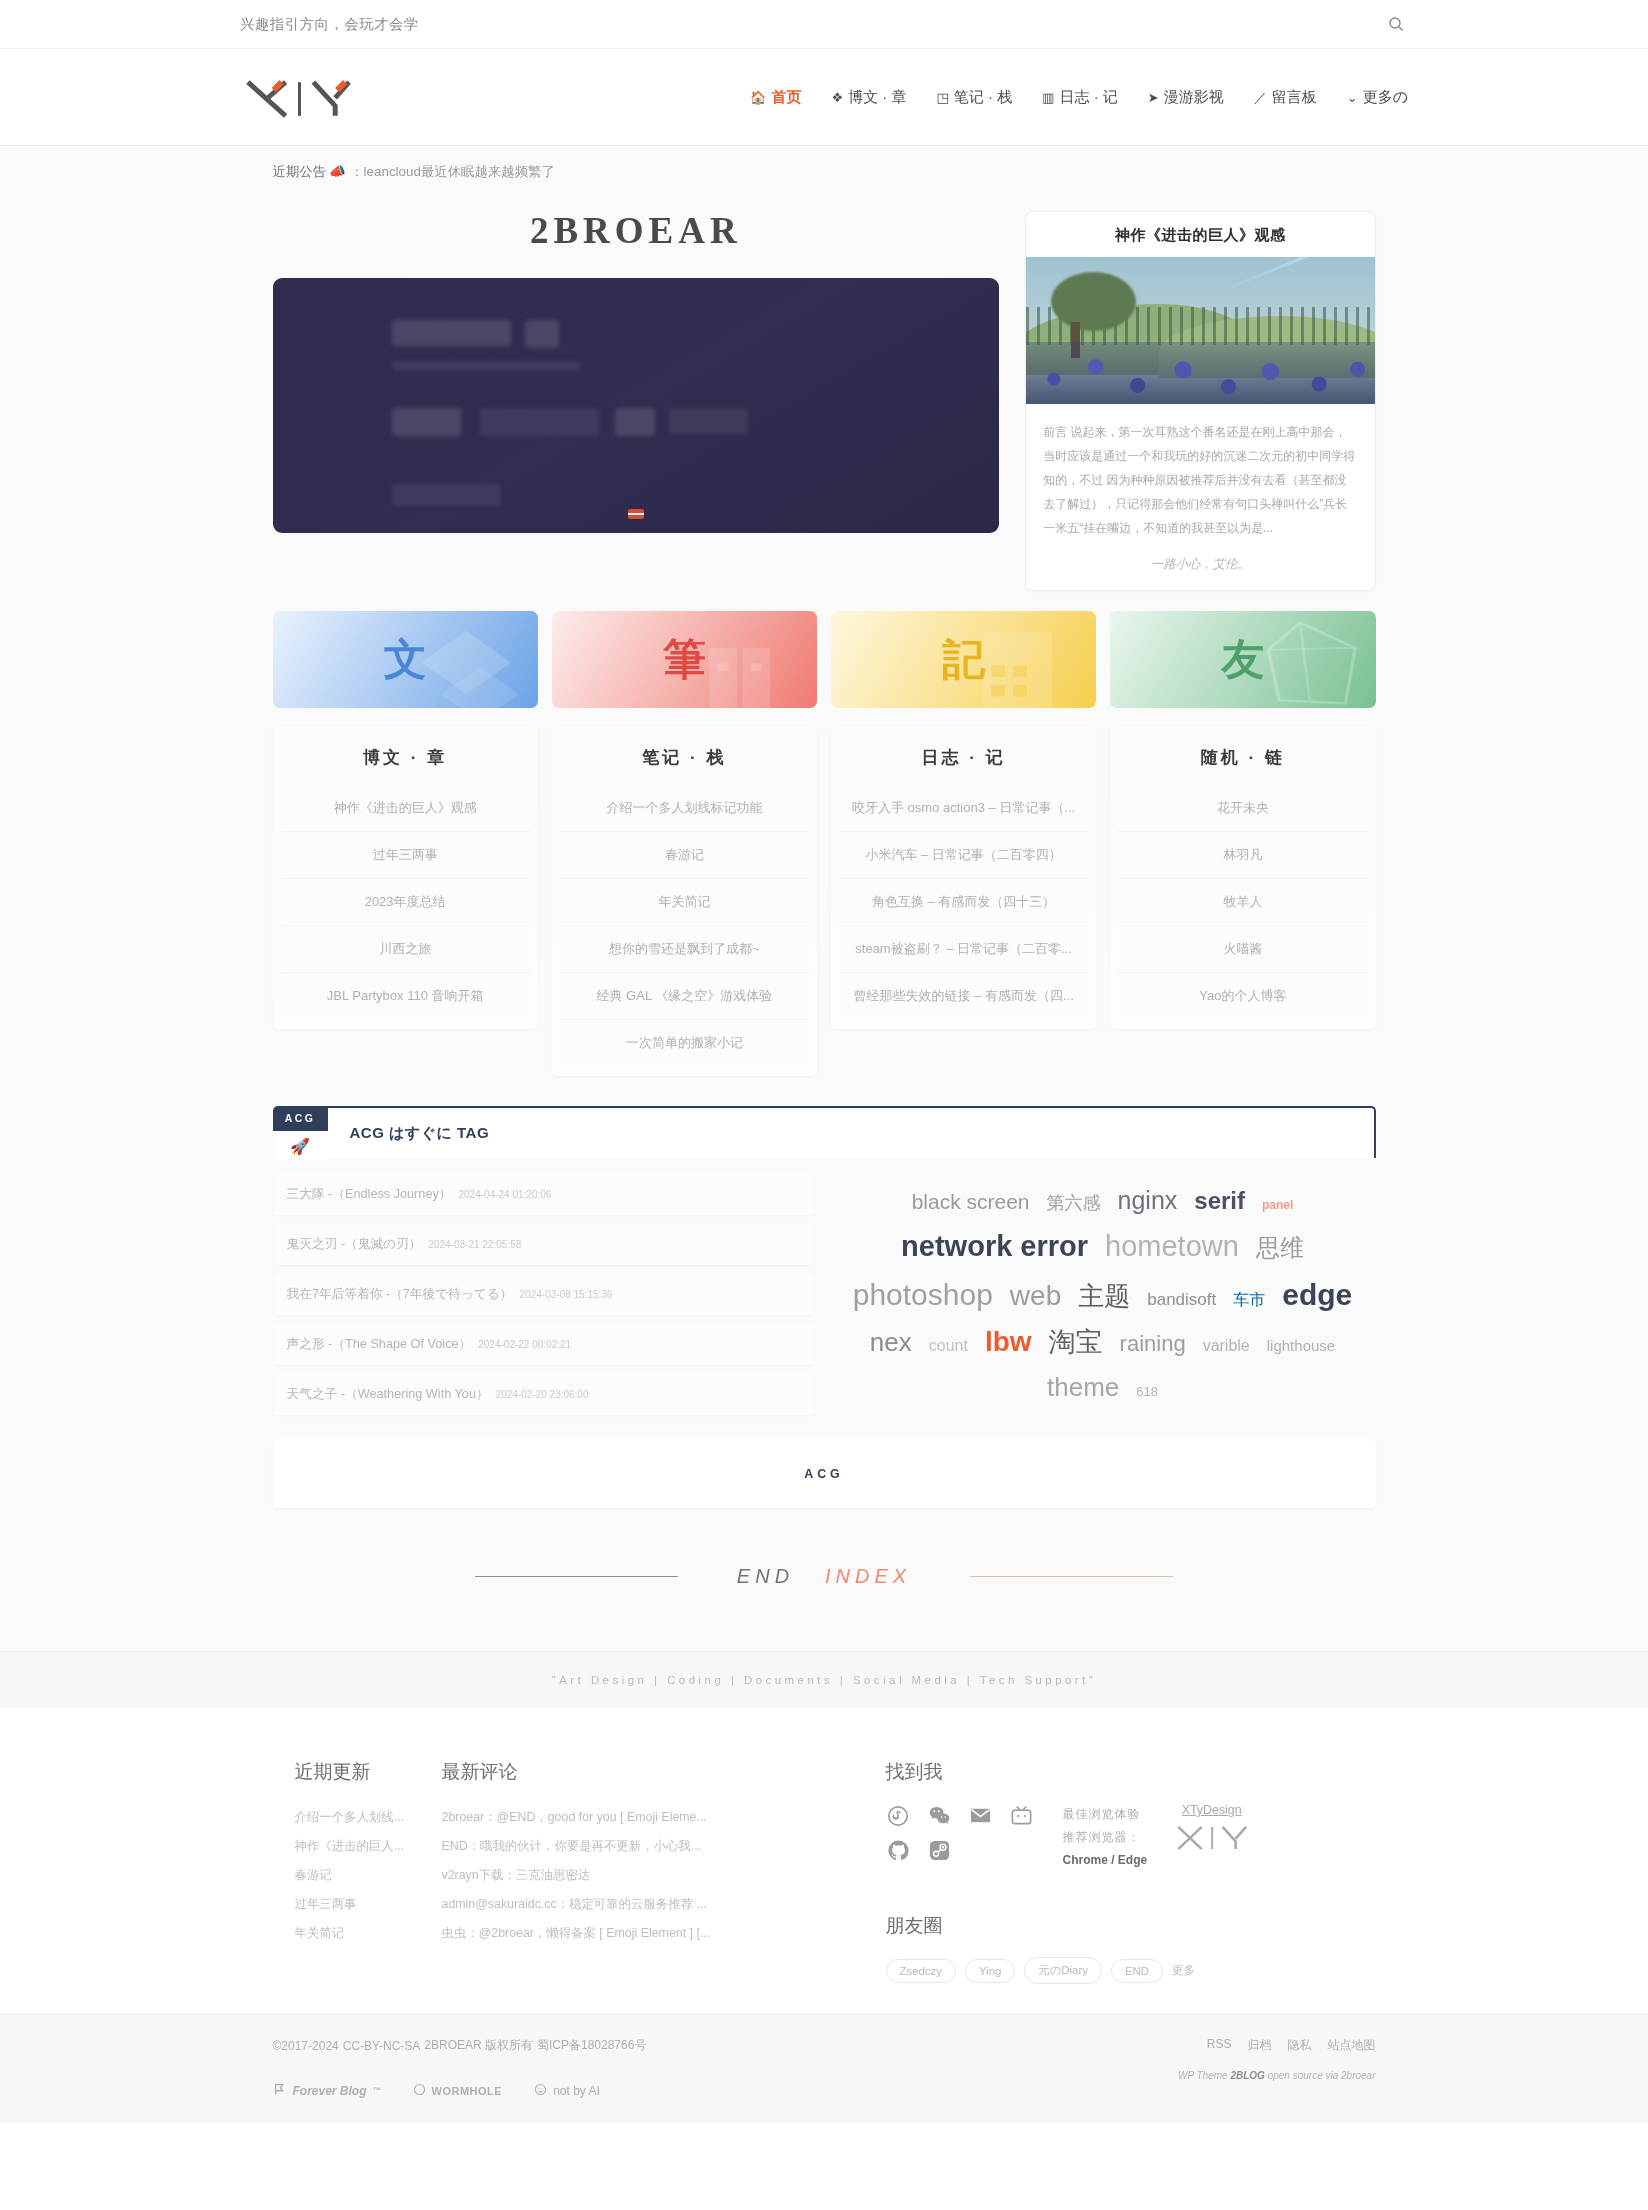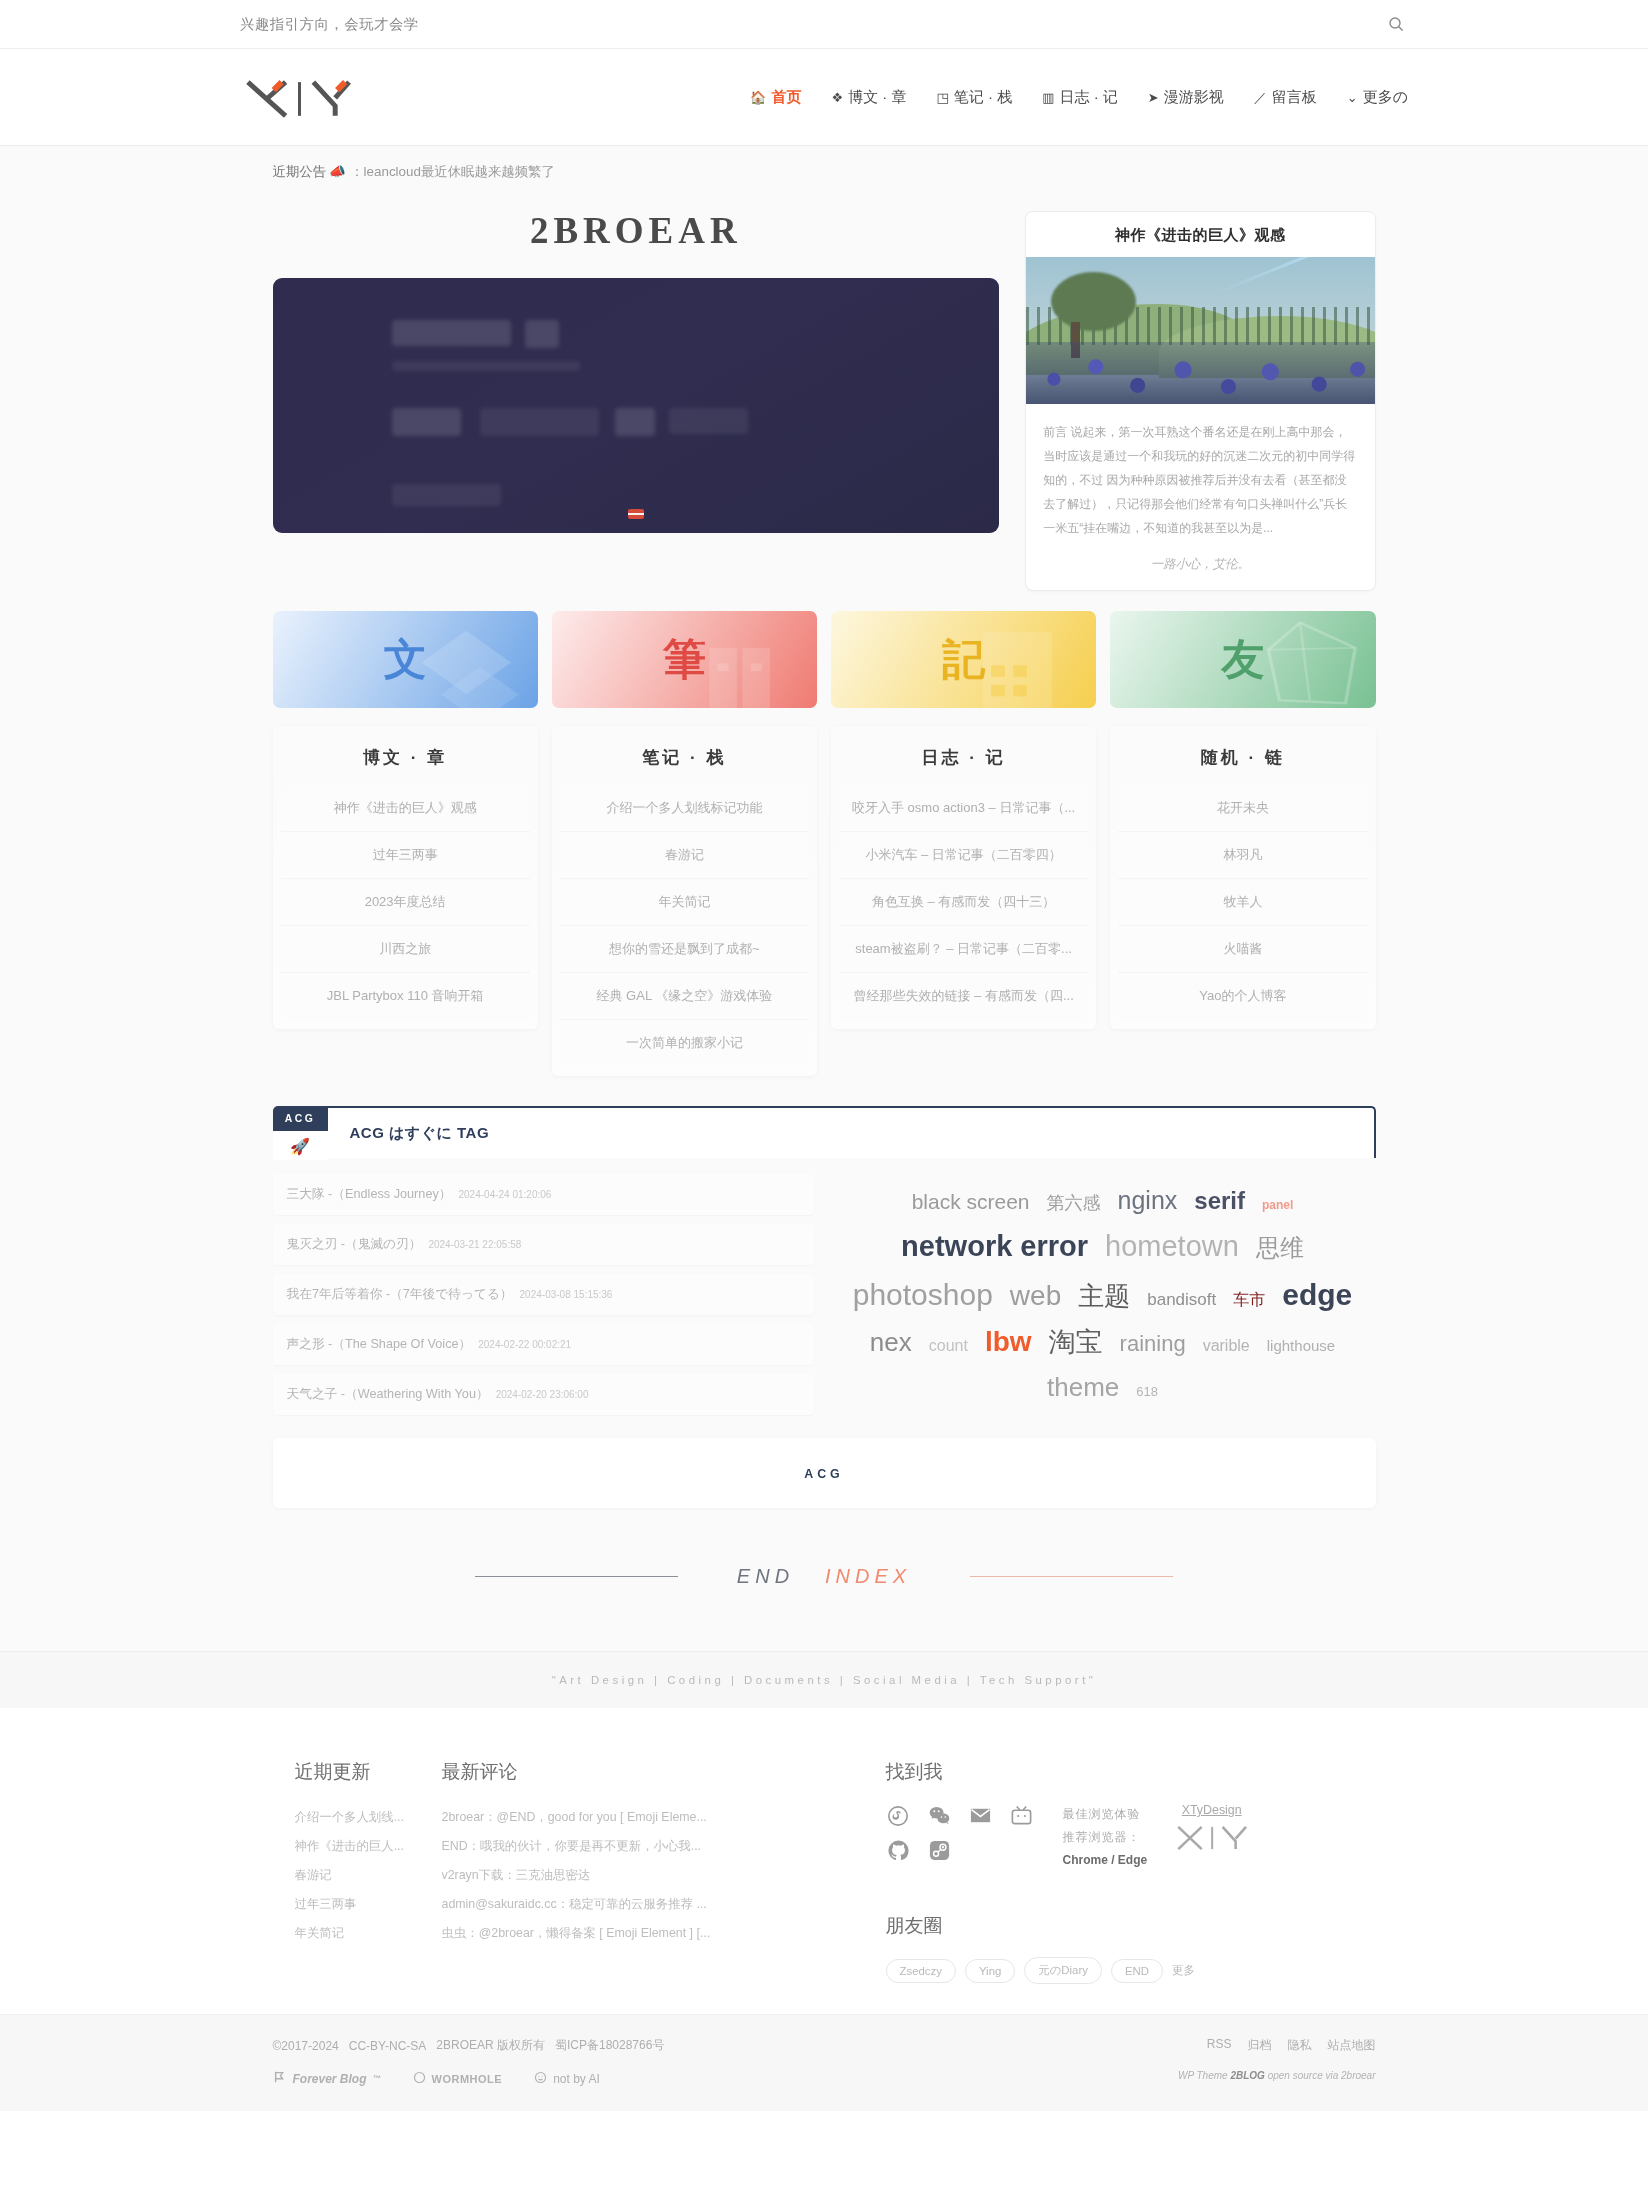--- a/index.html
+++ b/index.html
@@ -203,21 +203,21 @@
   .friends { display: flex; align-items: center; gap: 9px; flex-wrap: wrap; }
   .chip {
     border: 1px solid #e6e6e6; border-radius: 14px; padding: 5px 13px;
     font-size: 11.4px; color: #b9b9b9; cursor: pointer; white-space: nowrap;
   }
   .more-link { font-size: 11.4px; color: #b9b9b9; cursor: pointer; }
 
   
   .bottom { background: #f7f7f7; border-top: 1px solid #efefef; padding: 22px 0 24px; }
   .bottom .wrap { display: flex; justify-content: space-between; align-items: flex-start; }
-  .copy-line { font-size: 12px; color: #aeaeae; display: flex; gap: 10px; align-items: center; margin-bottom: 16px; }
+  .copy-line { font-size: 12px; color: #aeaeae; display: flex; gap: 4px; align-items: center; margin-bottom: 28px; }
   .badges { display: flex; gap: 32px; align-items: center; }
   .badge { display: flex; align-items: center; gap: 6px; font-size: 12px; color: #b0b0b0; cursor: pointer; }
   .badge.fb { font-style: italic; font-weight: 700; }
   .badge.wh { font-weight: 700; font-size: 11px; letter-spacing: 0.5px; }
   .blinks { display: flex; gap: 16px; justify-content: flex-end; margin-bottom: 16px; }
   .blink { font-size: 12px; color: #aeaeae; cursor: pointer; }
   .wpline { font-size: 10px; color: #b3b3b3; font-style: italic; text-align: right; }
   .wpline b { color: #8e8e8e; }
 </style>
 </head>
@@ -441,21 +441,21 @@
             <span class="tag" style="font-size: 25px; color: rgb(109, 116, 128); font-weight: 400;">nginx</span>
             <span class="tag" style="font-size: 24px; color: rgb(74, 81, 100); font-weight: 700;">serif</span>
             <span class="tag" style="font-size: 12px; color: rgb(241, 155, 138); font-weight: 700;">panel</span>
             <span class="tag" style="font-size: 29px; color: rgb(60, 69, 88); font-weight: 700;">network error</span>
             <span class="tag" style="font-size: 29px; color: rgb(179, 179, 179); font-weight: 400;">hometown</span>
             <span class="tag" style="font-size: 24px; color: rgb(155, 155, 155); font-weight: 400;">思维</span>
             <span class="tag" style="font-size: 30px; color: rgb(160, 160, 160); font-weight: 400;">photoshop</span>
             <span class="tag" style="font-size: 28px; color: rgb(157, 157, 157); font-weight: 400;">web</span>
             <span class="tag" style="font-size: 26px; color: rgb(92, 92, 92); font-weight: 400;">主题</span>
             <span class="tag" style="font-size: 17px; color: rgb(144, 144, 144); font-weight: 400;">bandisoft</span>
-            <span class="tag" style="font-size: 16px; color: #7f1d1d; font-weight: 400;">车市</span>
+            <span class="tag" style="font-size: 16px; color: #0369a1; font-weight: 400;">车市</span>
             <span class="tag" style="font-size: 30px; color: rgb(60, 69, 88); font-weight: 700;">edge</span>
             <span class="tag" style="font-size: 26px; color: rgb(141, 141, 141); font-weight: 400;">nex</span>
             <span class="tag" style="font-size: 16px; color: rgb(194, 194, 194); font-weight: 400;">count</span>
             <span class="tag" style="font-size: 28px; color: rgb(239, 91, 43); font-weight: 700;">lbw</span>
             <span class="tag" style="font-size: 27px; color: rgb(96, 96, 96); font-weight: 400;">淘宝</span>
             <span class="tag" style="font-size: 22px; color: rgb(158, 158, 158); font-weight: 400;">raining</span>
             <span class="tag" style="font-size: 16px; color: rgb(181, 181, 181); font-weight: 400;">varible</span>
             <span class="tag" style="font-size: 15px; color: rgb(176, 176, 176); font-weight: 400;">lighthouse</span>
             <span class="tag" style="font-size: 26px; color: rgb(165, 165, 165); font-weight: 400;">theme</span>
             <span class="tag" style="font-size: 13px; color: rgb(181, 181, 181); font-weight: 400;">618</span>

